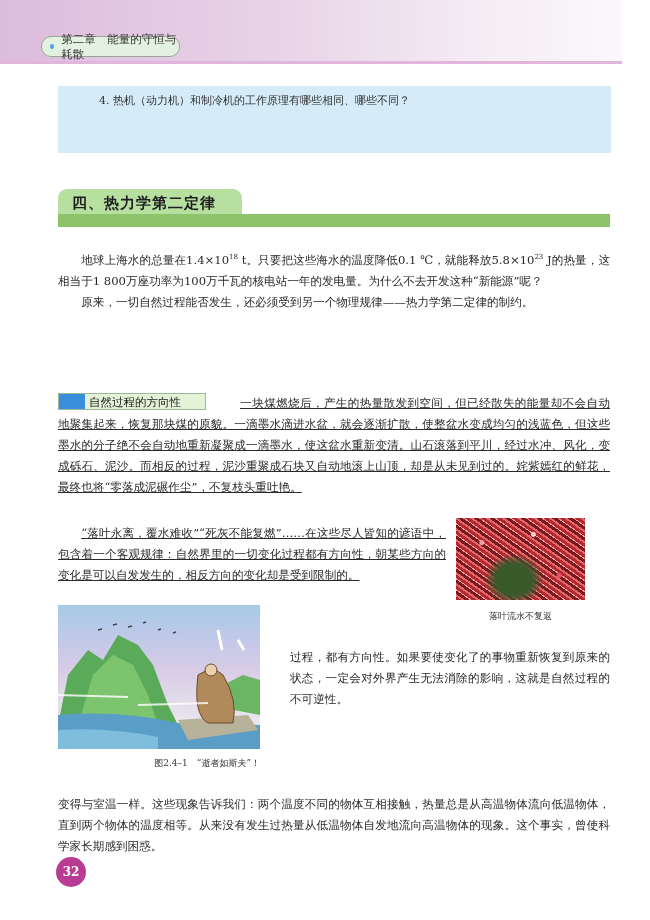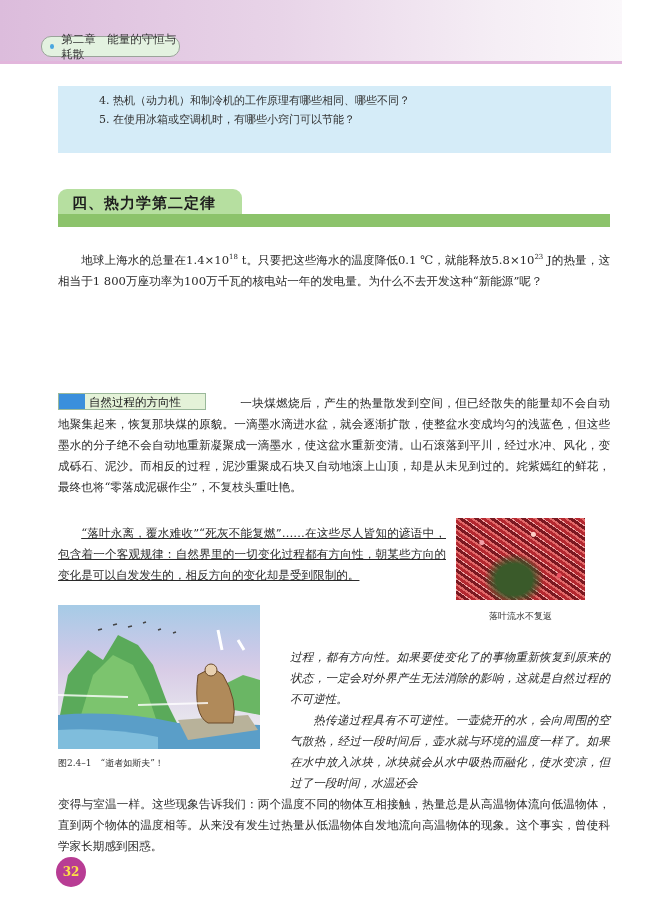--- a/index.html
+++ b/index.html
@@ -62,54 +62,54 @@
   .caption-leaves {
     position: absolute; left: 456px; top: 610px; width: 129px; text-align: center;
     font-family: Liberation Serif, serif; font-size: 9px; color: #333;
   }
 
   .fig-river {
     position: absolute; left: 58px; top: 605px; width: 202px; height: 144px; overflow: hidden;
     background: linear-gradient(180deg, #a6cbe6 0%, #c8c9e8 30%, #d8cce6 45%, #f0f4f2 100%);
   }
   .fig-caption {
-    position: absolute; left: 58px; top: 757px; width: 202px; text-align: left;
+    position: absolute; left: 58px; top: 757px; width: 202px; text-align: right;
     font-size: 9px; color: #333;
   }
 
   .page-num {
     position: absolute; left: 56px; top: 857px; width: 30px; height: 30px; border-radius: 50%;
-    background: #b83c94; color: #fde047; font-size: 12px; font-weight: bold;
+    background: #b83c94; color: #ffffff; font-size: 12px; font-weight: bold;
     display: flex; align-items: center; justify-content: center;
   }
   sup { font-size: 7px; vertical-align: 5px; }
 </style>
 </head>
 <body>
 
 <div class="header">
   <div class="chapter-pill">
     <span class="chapter-dot"></span>
     <span>第二章　能量的守恒与耗散</span>
   </div>
 </div>
 
 <div class="exercise-box">
   <div class="item"><span class="num">4.</span><span>热机（动力机）和制冷机的工作原理有哪些相同、哪些不同？</span></div>
-  <div class="item"><span class="num">5.</span><span>在使用冰箱或空调机时，有哪些小窍门可以节能？</span></div>
 </div>
 
 <div class="section-tab">四、热力学第二定律</div>
 <div class="section-bar"></div>
 
 <div class="para p-full" style="top:239px;">
   <p><span>地球上海水的总量在1.4×10</span><sup>18</sup><span> t。只要把这些海水的温度降低0.1 ℃，就能释放5.8×10</span><sup>23</sup><span> J的热量，这相当于1 800万座功率为100万千瓦的核电站一年的发电量。为什么不去开发这种“新能源”呢？</span></p>
+  <p>原来，一切自然过程能否发生，还必须受到另一个物理规律——热力学第二定律的制约。</p>
 </div>
 
-<div class="para p-full" style="top:385px;">
+<div class="para p-full" style="top:385px;text-decoration:underline;">
   <span class="subsec-tag"><span>自然过程的方向性</span></span><span>一块煤燃烧后，产生的热量散发到空间，但已经散失的能量却不会自动地聚集起来，恢复那块煤的原貌。一滴墨水滴进水盆，就会逐渐扩散，使整盆水变成均匀的浅蓝色，但这些墨水的分子绝不会自动地重新凝聚成一滴墨水，使这盆水重新变清。山石滚落到平川，经过水冲、风化，变成砾石、泥沙。而相反的过程，泥沙重聚成石块又自动地滚上山顶，却是从未见到过的。姹紫嫣红的鲜花，最终也将“零落成泥碾作尘”，不复枝头重吐艳。</span>
 </div>
 
 <div class="para" style="left:58px; width:388px; top:515px;text-decoration:underline;">
   <p>“落叶永离，覆水难收”“死灰不能复燃”……在这些尽人皆知的谚语中，包含着一个客观规律：自然界里的一切变化过程都有方向性，朝某些方向的变化是可以自发发生的，相反方向的变化却是受到限制的。</p>
 </div>
 
 <div class="photo-leaves"></div>
 <div class="caption-leaves">落叶流水不复返</div>
 
@@ -125,21 +125,20 @@
     <circle cx="153" cy="65" r="6" fill="#e8d0b0" stroke="#6a4a2a" stroke-width="1"></circle>
     <path d="M40 25 l4 -1 M55 20 l4 -1 M70 22 l4 -1 M85 18 l3 -1 M100 25 l3 -1 M115 28 l3 -1" stroke="#444" stroke-width="1.5"></path>
     <path d="M160 25 l4 20 M180 35 l6 10" stroke="#fff" stroke-width="3"></path>
     <path d="M0 90 L70 92 M80 100 L150 98" stroke="#ffffff" stroke-width="2" opacity="0.8"></path>
   </svg>
 </div>
 <div class="fig-caption">图2.4–1　“逝者如斯夫”！</div>
 
 <div class="para" style="left:300px; width:130px; top:597px;">
 </div>
-<div class="para" style="left:290px; width:320px; top:639px;font-style:italic;">
+<div class="para" style="left:290px; width:320px; top:639px;">
   <div>过程，都有方向性。如果要使变化了的事物重新恢复到原来的状态，一定会对外界产生无法消除的影响，这就是自然过程的不可逆性。</div>
-  <p>热传递过程具有不可逆性。一壶烧开的水，会向周围的空气散热，经过一段时间后，壶水就与环境的温度一样了。如果在水中放入冰块，冰块就会从水中吸热而融化，使水变凉，但过了一段时间，水温还会</p>
 </div>
 <div class="para p-full" style="top:786px;">
   <div>变得与室温一样。这些现象告诉我们：两个温度不同的物体互相接触，热量总是从高温物体流向低温物体，直到两个物体的温度相等。从来没有发生过热量从低温物体自发地流向高温物体的现象。这个事实，曾使科学家长期感到困惑。</div>
 </div>
 
 <div class="page-num">32</div>
 
 </body></html>

